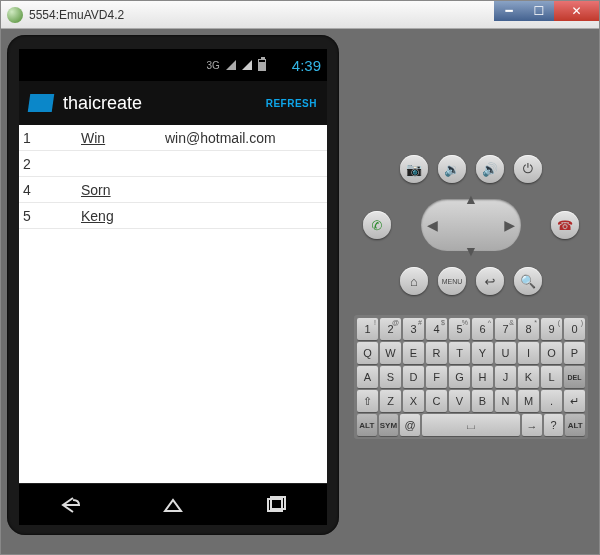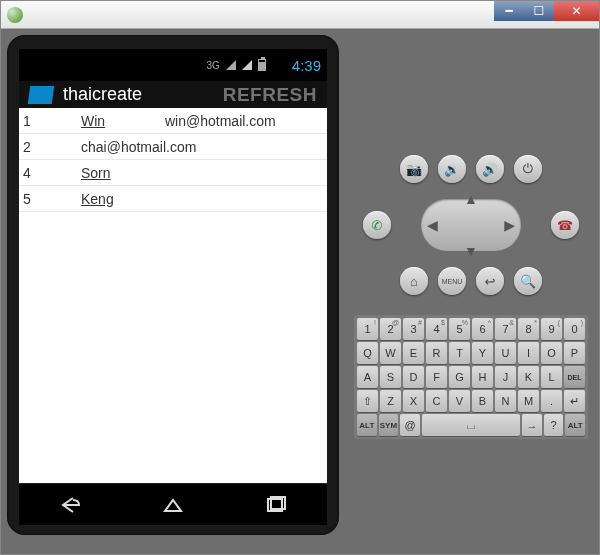--- a/index.html
+++ b/index.html
@@ -19,24 +19,24 @@
   .phone { width: 332px; height: 500px; background:#1a1a1a; border-radius: 18px; padding: 14px 12px 10px 12px; display:flex; flex-direction:column; box-shadow: inset 0 0 3px #000;}
   .screen { flex:1; background:#fff; display:flex; flex-direction:column; }
   .statusbar { height: 22px; background:#000; display:flex; align-items:center; justify-content:flex-end; padding:16px 6px; gap:6px;}
   .statusbar .ico { color:#aaa; font-size:10px;}
   .statusbar .clock { color:#33b5e5; font-size:15px; font-weight:500; margin-left:20px;}
   .signal{ width:0;height:0;border-left:10px solid transparent;border-bottom:10px solid #aaa;}
   .battery{width:8px;height:12px;border:1px solid #aaa;position:relative;}
   .battery::after{content:"";position:absolute;top:-3px;left:2px;width:4px;height:2px;background:#aaa;}
   .battery .fill{position:absolute;bottom:0;left:0;right:0;height:80%;background:#aaa;}
   
-  .appbar { height: 27px; background:#111; display:flex; align-items:center; padding:0 10px; gap:10px;}
+  .appbar { height: 44px; background:#111; display:flex; align-items:center; padding:0 10px; gap:10px;}
   .applogo { width: 24px; height: 18px; background:#0b87c9; transform: skewX(-8deg);}
   .apptitle { color:#fff; font-size:18px; font-weight:400; flex:1;}
-  .refresh { color:#737373; font-size:19px; font-weight:bold; letter-spacing:0.5px;}
+  .refresh { color:#0ea5e9; font-size:10px; font-weight:bold; letter-spacing:0.5px;}
   
   .list { flex:1; background:#fff;}
   .row { display:flex; height:26px; align-items:center; border-bottom:1px solid #e8e8e8; font-size:14px; color:#333;}
   .row .c1{ width:62px; padding-left:4px;}
   .row .c2{ width:84px;text-decoration:underline;}
   .row .c3{ flex:1;}
   
   .navbar { height:42px; background:#000; display:flex; align-items:center; justify-content:space-around; border-top:1px solid #222;}
   .navbar svg{ fill:none; stroke:#ddd; stroke-width:2;}
   
@@ -58,20 +58,21 @@
   .key .sup{position:absolute;top:1px;right:2px;font-size:7px;color:#666;}
   .key.space{flex:5;}
   .key.alt{background:linear-gradient(#bbb,#999);font-size:8px;font-weight:bold;}
 </style>
 </head>
 <body>
 
 <div class="window">
   <div class="titlebar">
     <div class="wicon"></div>
+    <div class="title">5554:EmuAVD4.2</div>
     <div class="winbtns">
       <div class="winbtn min">━</div>
       <div class="winbtn max">☐</div>
       <div class="winbtn close">✕</div>
     </div>
   </div>
   <div class="body">
 
     <div class="phone">
       <div class="screen">
@@ -90,21 +91,20 @@
           <div class="refresh">REFRESH</div>
         </div>
         <div class="list">
           <div class="row">
             <div class="c1">1</div>
             <div class="c2">Win</div>
             <div class="c3">win@hotmail.com</div>
           </div>
           <div class="row">
             <div class="c1">2</div>
-            <div class="c3">chai@hotmail.com</div>
           </div>
           <div class="row">
             <div class="c1">4</div>
             <div class="c2">Sorn</div>
           </div>
           <div class="row">
             <div class="c1">5</div>
             <div class="c2">Keng</div>
           </div>
         </div>

